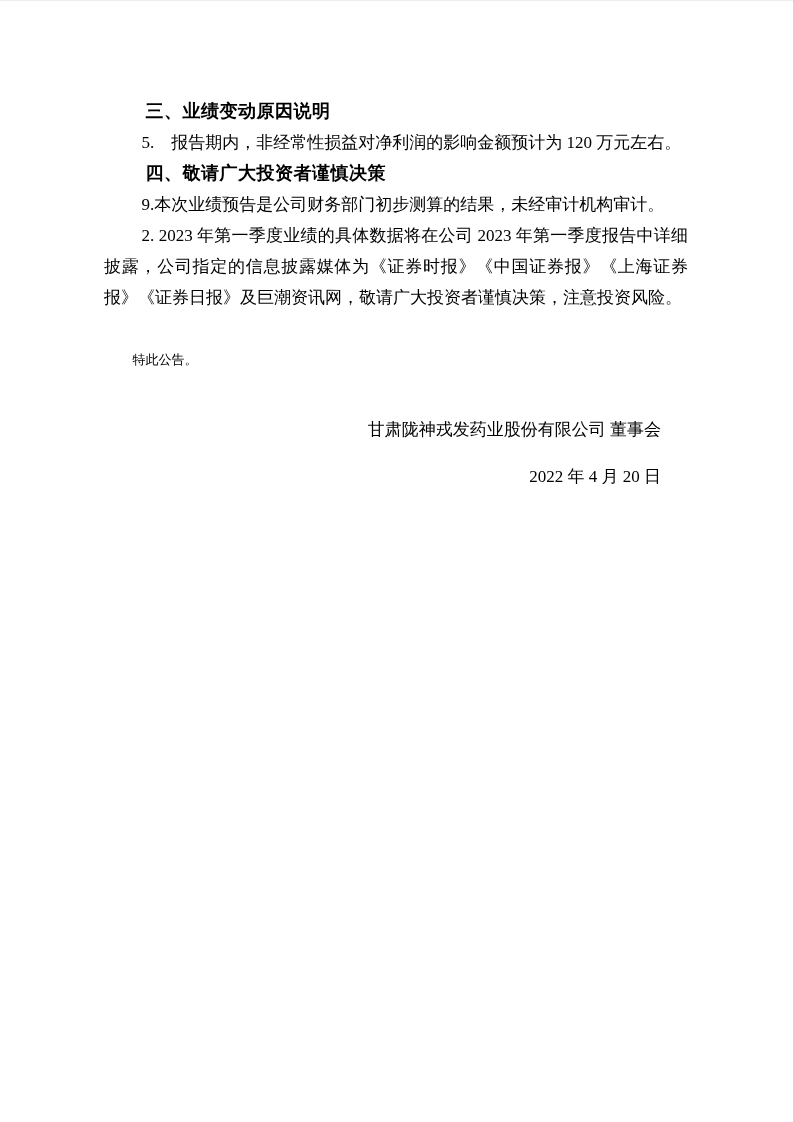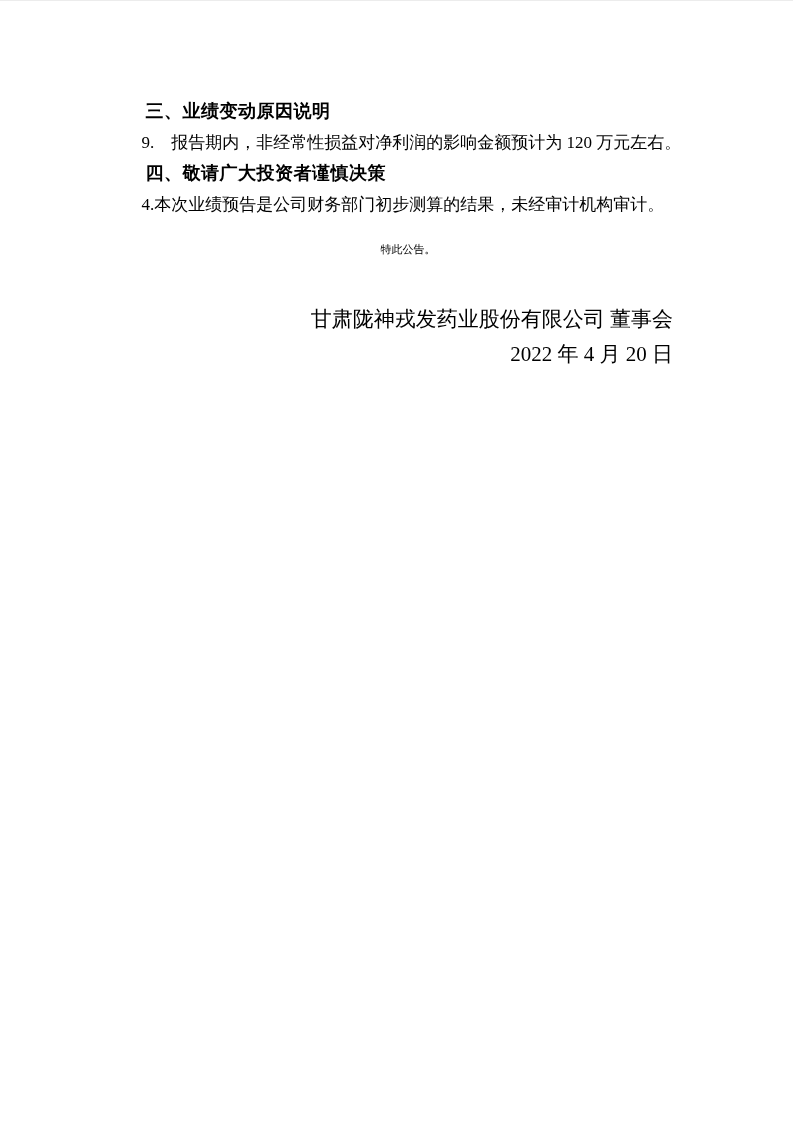--- a/index.html
+++ b/index.html
@@ -32,50 +32,50 @@
     letter-spacing: 0.5px;
   }
   .para {
     margin: 0;
     font-size: 17px;
     line-height: 31px;
     text-align: justify;
     text-indent: 2.2em;
   }
   .closing {
-    margin: 14px 0 0 0;
-    font-size: 11px;
+    margin: 31px 0 0 0;
+    font-size: 13px;
     line-height: 31px;
     text-indent: 2.2em;
-    text-align: center;
   }
   .signature {
     margin-top: 37px;
     padding-right: 15px;
     text-align: right;
   }
   .signature p {
-    margin: 0;
-    font-size: 21px;
+    margin: 12px;
+    font-size: 17px;
     line-height: 35px;
   }
 </style>
 </head>
 <body>
 
 <div class="page">
 
   <section>
     <h2 class="heading">三、业绩变动原因说明</h2>
-    <p class="para">9.　报告期内，非经常性损益对净利润的影响金额预计为 120 万元左右。</p>
+    <p class="para">5.　报告期内，非经常性损益对净利润的影响金额预计为 120 万元左右。</p>
   </section>
 
   <section>
     <h2 class="heading">四、敬请广大投资者谨慎决策</h2>
-    <p class="para">4.本次业绩预告是公司财务部门初步测算的结果，未经审计机构审计。</p>
+    <p class="para">9.本次业绩预告是公司财务部门初步测算的结果，未经审计机构审计。</p>
+    <p class="para">2. 2023 年第一季度业绩的具体数据将在公司 2023 年第一季度报告中详细披露，公司指定的信息披露媒体为《证券时报》《中国证券报》《上海证券报》《证券日报》及巨潮资讯网，敬请广大投资者谨慎决策，注意投资风险。</p>
   </section>
 
   <p class="closing">特此公告。</p>
 
   <div class="signature">
     <p>甘肃陇神戎发药业股份有限公司 董事会</p>
     <p>2022 年 4 月 20 日</p>
   </div>
 
 </div>

